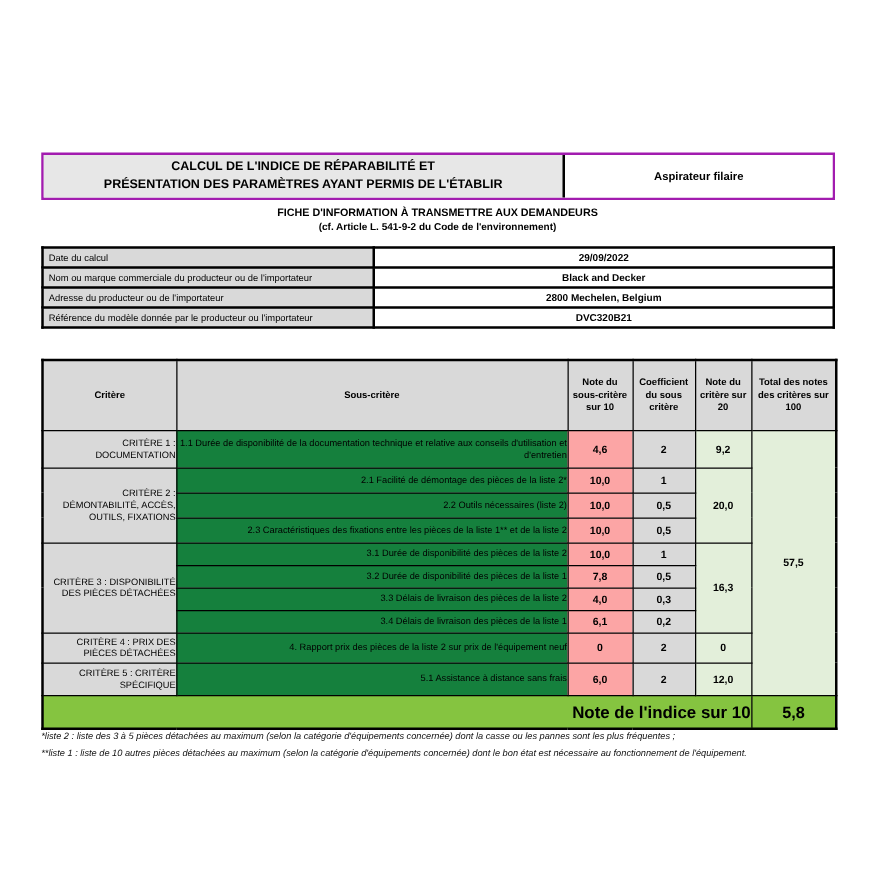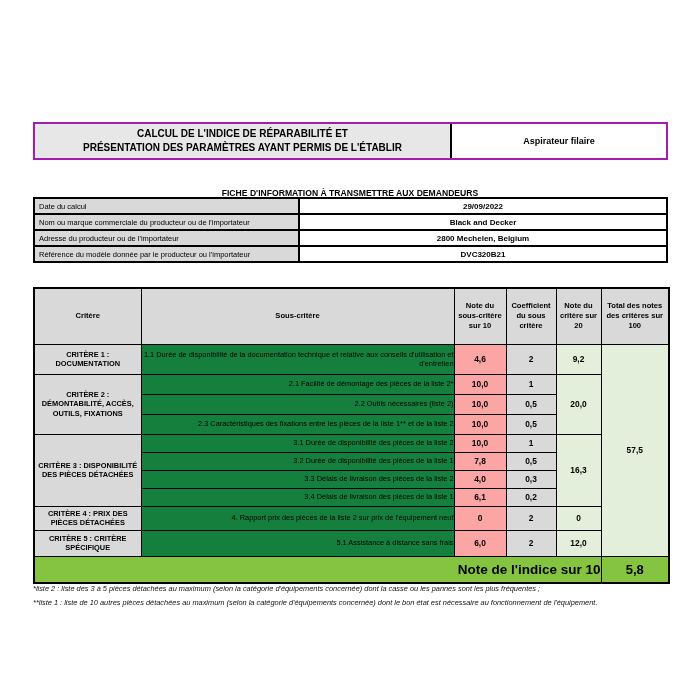--- a/index.html
+++ b/index.html
@@ -17,43 +17,43 @@
     flex:0 0 415px;background:#e7e7e7;border-right:2px solid #000;
     display:flex;flex-direction:column;justify-content:center;
     text-align:center;font-weight:bold;font-size:10px;line-height:14px;
   }
   .title-right{
     flex:1;background:#ffffff;display:flex;align-items:center;justify-content:center;
     font-weight:bold;font-size:9px;
   }
   
   #subtitle{position:absolute;left:0;top:164px;width:700px;text-align:center;}
-  #subtitle .s1{font-weight:bold;font-size:8.6px;line-height:12px;margin-top:23px;}
+  #subtitle .s1{font-weight:bold;font-size:8.6px;line-height:12px;}
   #subtitle .s2{font-weight:bold;font-size:8px;line-height:12px;}
   
   #info-table{
     position:absolute;left:33px;top:197px;width:635px;
     border-collapse:collapse;table-layout:fixed;
   }
   #info-table td{border:2px solid #000;height:16px;box-sizing:border-box;}
   .info-label{background:#d9d9d9;font-size:7.5px;padding:1px 4px;width:265px;}
   .info-value{background:#ffffff;font-weight:bold;font-size:8px;text-align:center;}
   
   #main-table{
     position:absolute;left:33px;top:287px;width:635px;
     border-collapse:collapse;table-layout:fixed;border:2px solid #000;
   }
   #main-table td{border:1.5px solid #000;box-sizing:border-box;padding:0;}
   #main-table td.th{
     background:#d9d9d9;font-weight:bold;font-size:7.6px;line-height:10px;
     text-align:center;vertical-align:middle;padding:2px;
   }
   td.crit{
-    background:#d9d9d9;font-weight:bold;font-size:7.4px;line-height:9.5px;
-    text-align:center;vertical-align:middle;padding:1px 2px;
+    background:#d9d9d9;font-weight:normal;font-size:7.4px;line-height:9.5px;
+    text-align:right;vertical-align:middle;padding:1px 2px;
   }
   td.sub{
     background:#15803d;font-size:7.4px;line-height:9.5px;
     text-align:right;vertical-align:middle;padding:1px 4px;margin-left:48px;
   }
   td.s10{background:#fca5a5;border-width:2px;font-weight:bold;font-size:8.4px;text-align:center;vertical-align:middle;}
   td.coef{background:#d9d9d9;font-weight:bold;font-size:8.4px;text-align:center;vertical-align:middle;}
   td.s20{background:#e3efda;border-width:2px;font-weight:bold;font-size:8.4px;text-align:center;vertical-align:middle;}
   td.total{background:#e3efda;border-width:2px;font-weight:bold;font-size:8.4px;text-align:center;vertical-align:middle;}
   tr.final td{background:#85c440;border:1.5px solid #000;}

